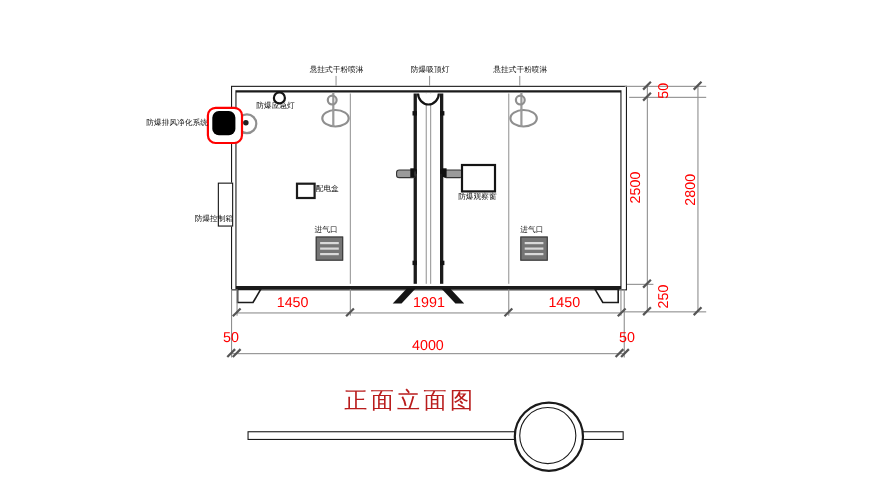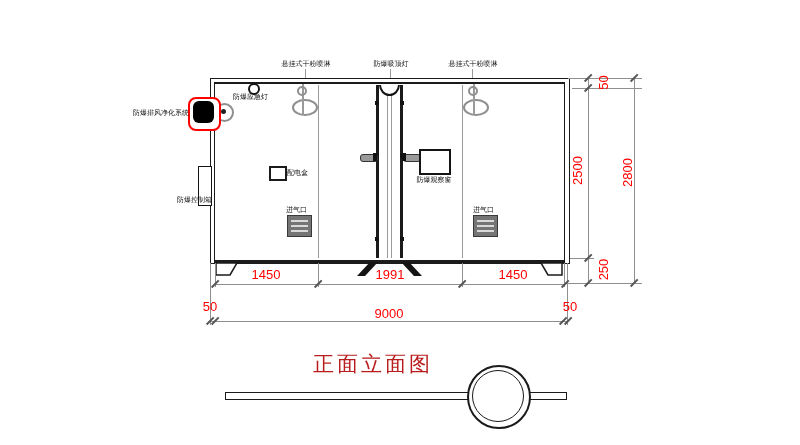--- a/index.html
+++ b/index.html
@@ -149,21 +149,21 @@
   <div class="tick" style="left:583px;top:282px;"></div>
 
   <div class="dimln" style="left:634px;top:78px;width:1px;height:205px;"></div>
   <div class="tick" style="left:629px;top:77px;"></div>
   <div class="tick" style="left:629px;top:282px;"></div>
 
   <div class="dim" style="left:236px;top:268px;width:60px;">1450</div>
   <div class="dim" style="left:360px;top:268px;width:60px;">1991</div>
   <div class="dim" style="left:483px;top:268px;width:60px;">1450</div>
   <div class="dim" style="left:196px;top:300px;width:28px;">50</div>
-  <div class="dim" style="left:359px;top:307px;width:60px;">9000</div>
+  <div class="dim" style="left:359px;top:307px;width:60px;">4000</div>
   <div class="dim" style="left:556px;top:300px;width:28px;">50</div>
   <div class="dim dimv" style="left:588px;top:76px;width:30px;">50</div>
   <div class="dim dimv" style="left:547px;top:164px;width:60px;">2500</div>
   <div class="dim dimv" style="left:588px;top:263px;width:30px;">250</div>
   <div class="dim dimv" style="left:597px;top:166px;width:60px;">2800</div>
 
   <div class="title" style="left:313px;top:350px;">正面立面图</div>
   <div class="abs" style="left:225px;top:392px;width:340px;height:6px;border:1.5px solid #1b1b1b;background:#fff;"></div>
   <div class="circle" style="left:467px;top:365px;width:60px;height:60px;border:2px solid #1b1b1b;background:#fff;"></div>
   <div class="circle" style="left:472px;top:370px;width:50px;height:50px;border:1.5px solid #1b1b1b;background:#fff;"></div>

